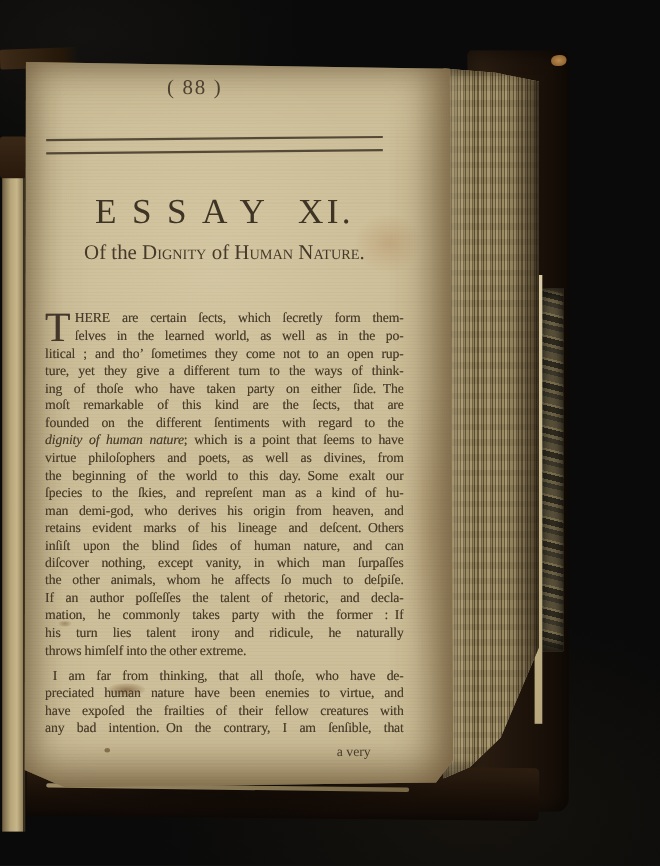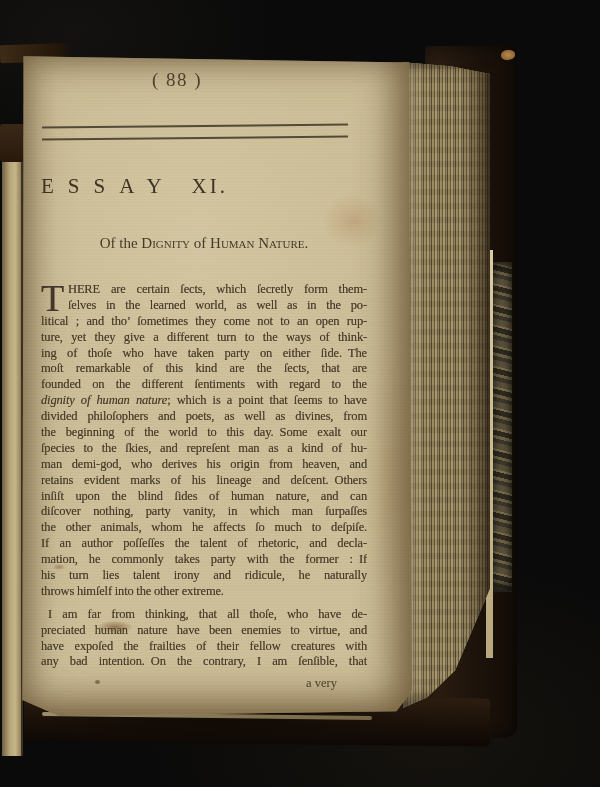--- a/index.html
+++ b/index.html
@@ -70,24 +70,24 @@
     background:rgba(80,55,25,0.55);border-radius:50%;}
 
   
   .col{position:absolute;left:19px;width:326px;z-index:3;}
   .folio{top:15px;left:0;width:310px;text-align:center;font-size:19px;
     letter-spacing:1.5px;color:#4c4130;}
   .rule{position:absolute;left:20px;width:306px;height:1.8px;background:#43392a;
     transform:rotate(-0.55deg);opacity:0.88;z-index:3;}
   .rule-top{top:71px;}
   .rule-bot{top:83px;}
-  .essay-title{top:120px;font-size:21px;color:#3e3425;white-space:nowrap;}
+  .essay-title{top:120px;text-align:center;font-size:32px;color:#3e3425;white-space:nowrap;}
   .essay-title .tword{letter-spacing:14px;}
   .essay-title .tnum{letter-spacing:3px;margin-left:16px;}
-  .essay-subtitle{top:181px;text-align:center;font-size:15px;color:#45392a;}
+  .essay-subtitle{top:165px;text-align:center;font-size:19px;color:#45392a;}
   .essay-subtitle .sc{font-variant:small-caps;}
   .body-text{top:228px;font-size:12.5px;line-height:15.9px;
     text-shadow:0 0 0.4px rgba(70,55,35,0.55);}
   .para{position:relative;}
   .para + .para{margin-top:7px;}
   .line{height:15.9px;overflow:hidden;text-align:justify;text-align-last:justify;
     letter-spacing:-0.15px;word-spacing:-0.2px;}
   .line.no-stretch{text-align-last:left;}
   .line .ital{font-style:italic;}
   .dropcap{position:absolute;left:0;top:2px;font-size:38px;line-height:28px;color:#42372a;}
@@ -131,27 +131,27 @@
         <div class="para">
           <span class="dropcap">T</span>
           <div class="line" style="padding-left: 27px;"><span>HERE are certain ſects, which ſecretly form them-</span></div>
           <div class="line" style="padding-left: 27px;"><span>ſelves in the learned world, as well as in the po-</span></div>
           <div class="line"><span>litical ; and tho’ ſometimes they come not to an open rup-</span></div>
           <div class="line"><span>ture, yet they give a different turn to the ways of think-</span></div>
           <div class="line"><span>ing of thoſe who have taken party on either ſide. The</span></div>
           <div class="line"><span>moſt remarkable of this kind are the ſects, that are</span></div>
           <div class="line"><span>founded on the different ſentiments with regard to the</span></div>
           <div class="line"><span class="ital">dignity of human nature</span><span>; which is a point that ſeems to have</span></div>
-          <div class="line"><span>divided philoſophers and poets, as well as divines, from</span></div>
+          <div class="line"><span>virtue philoſophers and poets, as well as divines, from</span></div>
           <div class="line"><span>the beginning of the world to this day. Some exalt our</span></div>
           <div class="line"><span>ſpecies to the ſkies, and repreſent man as a kind of hu-</span></div>
           <div class="line"><span>man demi-god, who derives his origin from heaven, and</span></div>
           <div class="line"><span>retains evident marks of his lineage and deſcent. Others</span></div>
           <div class="line"><span>inſiſt upon the blind ſides of human nature, and can</span></div>
-          <div class="line"><span>diſcover nothing, party vanity, in which man ſurpaſſes</span></div>
+          <div class="line"><span>diſcover nothing, except vanity, in which man ſurpaſſes</span></div>
           <div class="line"><span>the other animals, whom he affects ſo much to deſpiſe.</span></div>
           <div class="line"><span>If an author poſſeſſes the talent of rhetoric, and decla-</span></div>
           <div class="line"><span>mation, he commonly takes party with the former : If</span></div>
           <div class="line"><span>his turn lies talent irony and ridicule, he naturally</span></div>
           <div class="line no-stretch"><span>throws himſelf into the other extreme.</span></div>
         </div>
         <div class="para">
           <div class="line" style="padding-left: 7px;"><span>I am far from thinking, that all thoſe, who have de-</span></div>
           <div class="line"><span>preciated human nature have been enemies to virtue, and</span></div>
           <div class="line"><span>have expoſed the frailties of their fellow creatures with</span></div>

